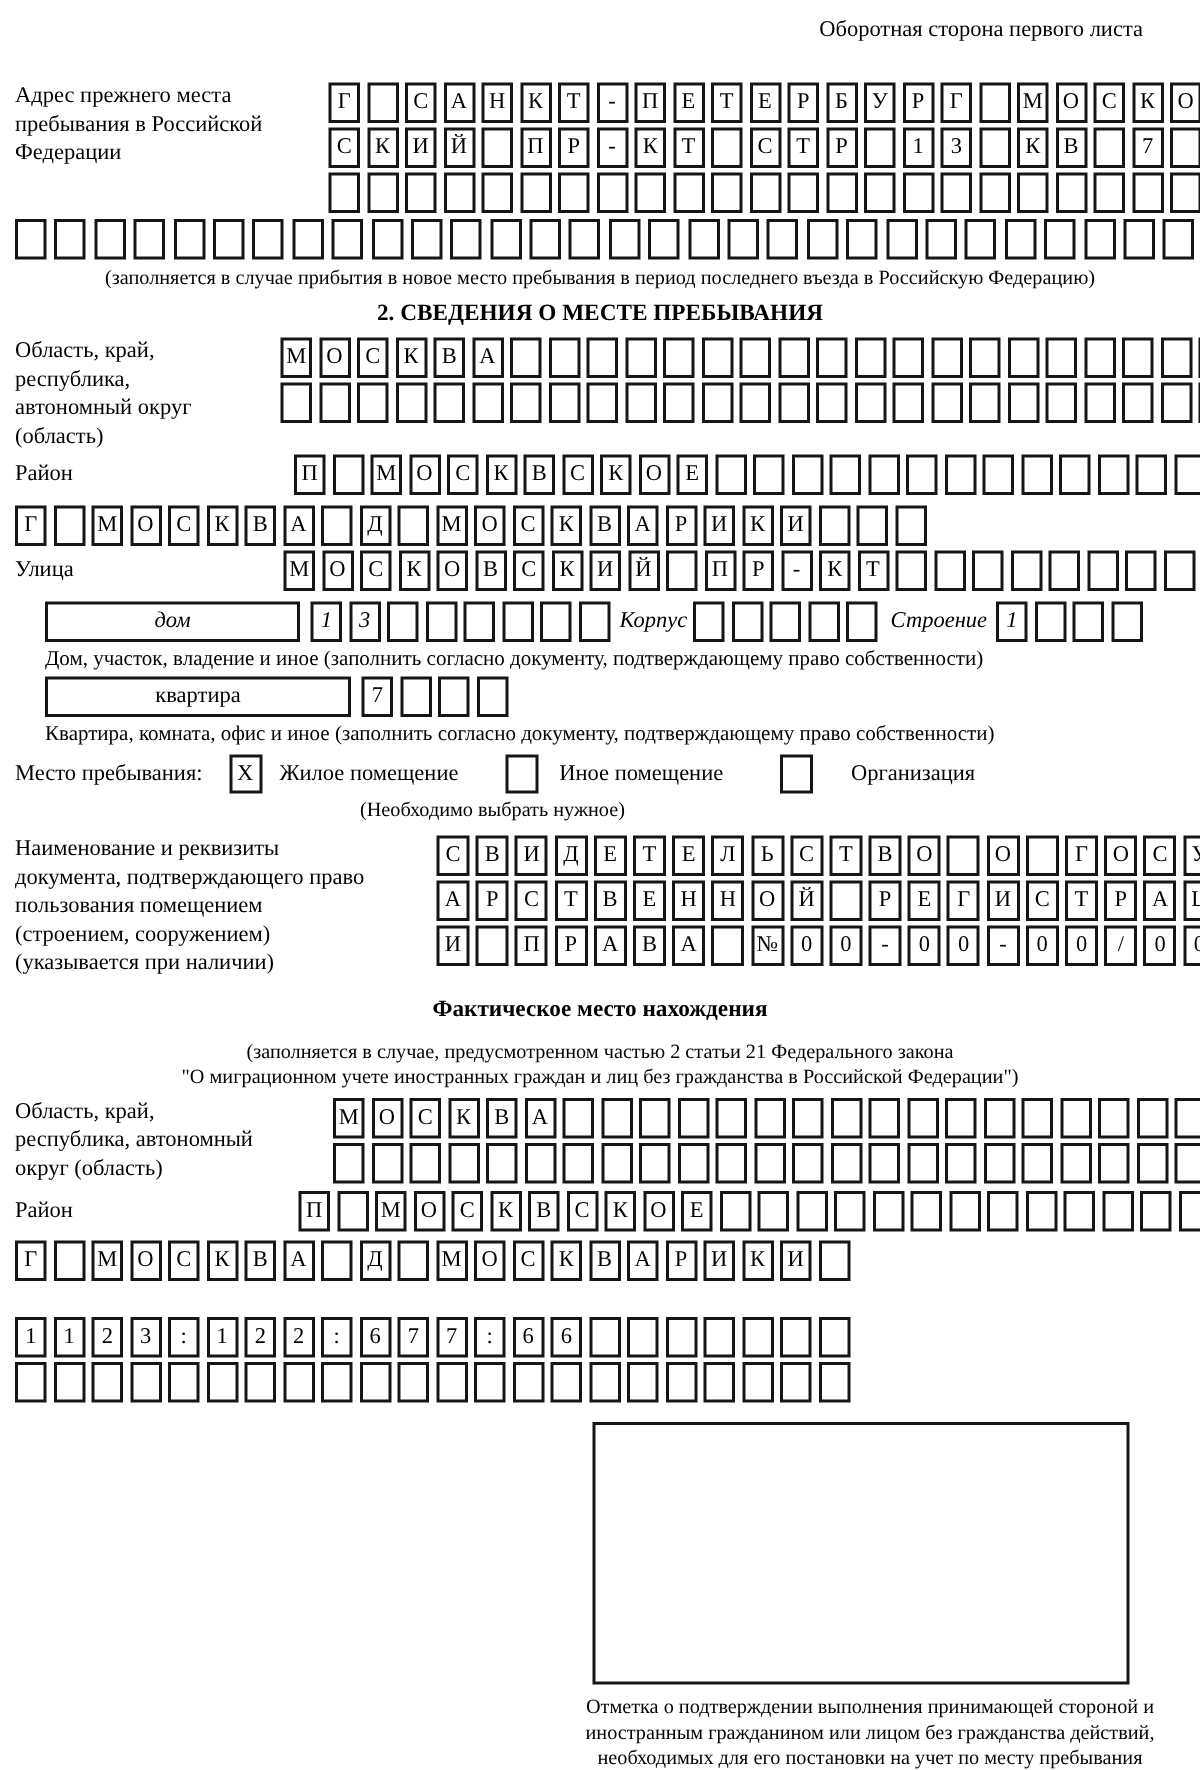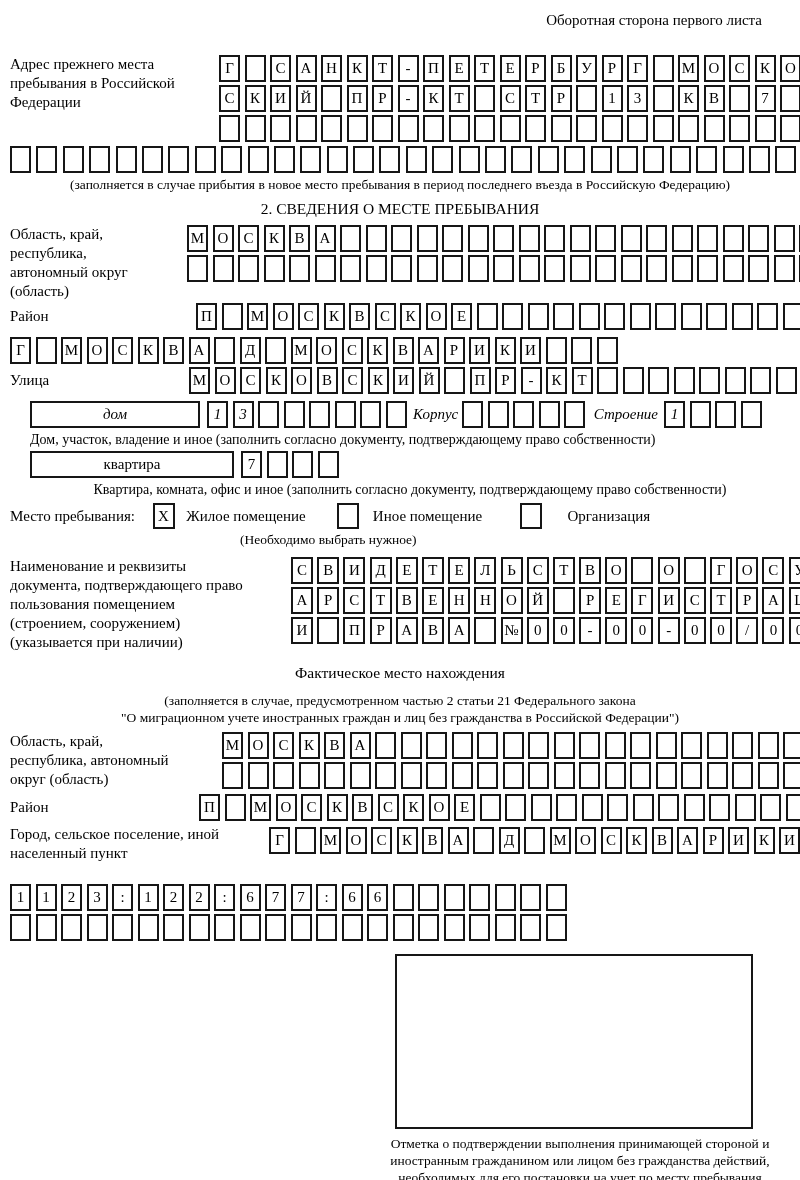--- a/index.html
+++ b/index.html
@@ -17,21 +17,21 @@
   .boxrow{white-space:nowrap;height:27px;margin-bottom:3px;}
   .cell{
     display:inline-block;width:21px;height:27px;box-sizing:border-box;
     border:2px solid #161616;margin-right:4.5px;
     text-align:center;font-size:15px;line-height:23px;vertical-align:top;
     font-family:"Liberation Serif","DejaVu Serif",serif;
   }
   .wide .cell{width:22px;margin-right:4.2px;}
   .fullrow .cell{margin-right:5.4px;}
   .caption{font-size:13.5px;text-align:center;line-height:17px;}
-  .sect-title{text-align:center;font-weight:normal;font-size:15.5px;margin:7px 0 7px 0;}
+  .sect-title{text-align:center;font-weight:bold;font-size:15.5px;margin:7px 0 7px 0;}
   .widebox{
     display:inline-block;box-sizing:border-box;height:27px;border:2px solid #161616;
     text-align:center;font-size:15px;line-height:23px;vertical-align:top;
   }
   .inline-lbl{font-size:15px;line-height:27px;display:inline-block;vertical-align:top;}
   .checkbox{
     display:inline-block;width:22px;height:26px;box-sizing:border-box;border:2px solid #161616;
     text-align:center;font-size:15px;line-height:22px;vertical-align:middle;
   }
   .stamp-box{
@@ -81,21 +81,21 @@
 </div>
 
 <div style="margin:4px 0 0 20px;white-space:nowrap;font-style:italic;">
   <span class="widebox" style="width:170px;">дом</span><span style="display:inline-block;width:7px;"></span><span><span class="cell">1</span><span class="cell">3</span><span class="cell"></span><span class="cell"></span><span class="cell"></span><span class="cell"></span><span class="cell"></span><span class="cell"></span></span><span class="inline-lbl" style="margin:0 4px 0 2px;">Корпус</span><span><span class="cell"></span><span class="cell"></span><span class="cell"></span><span class="cell"></span><span class="cell"></span></span><span class="inline-lbl" style="margin:0 6px 0 4px;">Строение</span><span><span class="cell">1</span><span class="cell"></span><span class="cell"></span><span class="cell"></span></span>
 </div>
 <div class="caption" style="text-align:left;margin:3px 0 3px 20px;font-size:14px;">Дом, участок, владение и иное (заполнить согласно документу, подтверждающему право собственности)</div>
 
 <div style="margin:2px 0 0 20px;white-space:nowrap;">
   <span class="widebox" style="width:204px;">квартира</span><span style="display:inline-block;width:7px;"></span><span><span class="cell">7</span><span class="cell"></span><span class="cell"></span><span class="cell"></span></span>
 </div>
-<div class="caption" style="text-align:center;margin:3px 0 5px 20px;font-size:14px;">Квартира, комната, офис и иное (заполнить согласно документу, подтверждающему право собственности)</div>
+<div class="caption" style="text-align:left;margin:3px 0 5px 20px;font-size:14px;">Квартира, комната, офис и иное (заполнить согласно документу, подтверждающему право собственности)</div>
 
 <div style="white-space:nowrap;">
   <span class="inline-lbl">Место пребывания:</span>
   <span style="display:inline-block;width:10px;"></span>
   <span class="checkbox" style="border-width:2.5px;">X</span>
   <span class="inline-lbl" style="margin-left:8px;">Жилое помещение</span>
   <span style="display:inline-block;width:24px;"></span>
   <span class="checkbox"></span>
   <span class="inline-lbl" style="margin-left:10px;">Иное помещение</span>
   <span style="display:inline-block;width:30px;"></span>
@@ -124,21 +124,20 @@
     <div class="boxrow"><span class="cell"></span><span class="cell"></span><span class="cell"></span><span class="cell"></span><span class="cell"></span><span class="cell"></span><span class="cell"></span><span class="cell"></span><span class="cell"></span><span class="cell"></span><span class="cell"></span><span class="cell"></span><span class="cell"></span><span class="cell"></span><span class="cell"></span><span class="cell"></span><span class="cell"></span><span class="cell"></span><span class="cell"></span><span class="cell"></span><span class="cell"></span><span class="cell"></span><span class="cell"></span><span class="cell"></span></div>
   </div>
 </div>
 
 <div class="frow" style="margin-top:2px;">
   <div class="flabel" style="width:145px;line-height:27px;">Район</div>
   <div class="boxrow"><span class="cell">П</span><span class="cell"></span><span class="cell">М</span><span class="cell">О</span><span class="cell">С</span><span class="cell">К</span><span class="cell">В</span><span class="cell">С</span><span class="cell">К</span><span class="cell">О</span><span class="cell">Е</span><span class="cell"></span><span class="cell"></span><span class="cell"></span><span class="cell"></span><span class="cell"></span><span class="cell"></span><span class="cell"></span><span class="cell"></span><span class="cell"></span><span class="cell"></span><span class="cell"></span><span class="cell"></span><span class="cell"></span><span class="cell"></span></div>
 </div>
 
 <div class="frow" style="margin-top:1px;">
-  <div class="flabel" style="width:215px;">Город, сельское поселение, иной населенный пункт</div>
   <div class="boxrow" style="margin-top:2px;"><span class="cell">Г</span><span class="cell"></span><span class="cell">М</span><span class="cell">О</span><span class="cell">С</span><span class="cell">К</span><span class="cell">В</span><span class="cell">А</span><span class="cell"></span><span class="cell">Д</span><span class="cell"></span><span class="cell">М</span><span class="cell">О</span><span class="cell">С</span><span class="cell">К</span><span class="cell">В</span><span class="cell">А</span><span class="cell">Р</span><span class="cell">И</span><span class="cell">К</span><span class="cell">И</span><span class="cell"></span></div>
 </div>
 
 <div class="frow" style="margin-top:2px;">
   <div class="rows" style="padding-top:19px;">
     <div class="boxrow"><span class="cell">1</span><span class="cell">1</span><span class="cell">2</span><span class="cell">3</span><span class="cell">:</span><span class="cell">1</span><span class="cell">2</span><span class="cell">2</span><span class="cell">:</span><span class="cell">6</span><span class="cell">7</span><span class="cell">7</span><span class="cell">:</span><span class="cell">6</span><span class="cell">6</span><span class="cell"></span><span class="cell"></span><span class="cell"></span><span class="cell"></span><span class="cell"></span><span class="cell"></span><span class="cell"></span></div>
     <div class="boxrow"><span class="cell"></span><span class="cell"></span><span class="cell"></span><span class="cell"></span><span class="cell"></span><span class="cell"></span><span class="cell"></span><span class="cell"></span><span class="cell"></span><span class="cell"></span><span class="cell"></span><span class="cell"></span><span class="cell"></span><span class="cell"></span><span class="cell"></span><span class="cell"></span><span class="cell"></span><span class="cell"></span><span class="cell"></span><span class="cell"></span><span class="cell"></span><span class="cell"></span></div>
   </div>
 </div>
 

